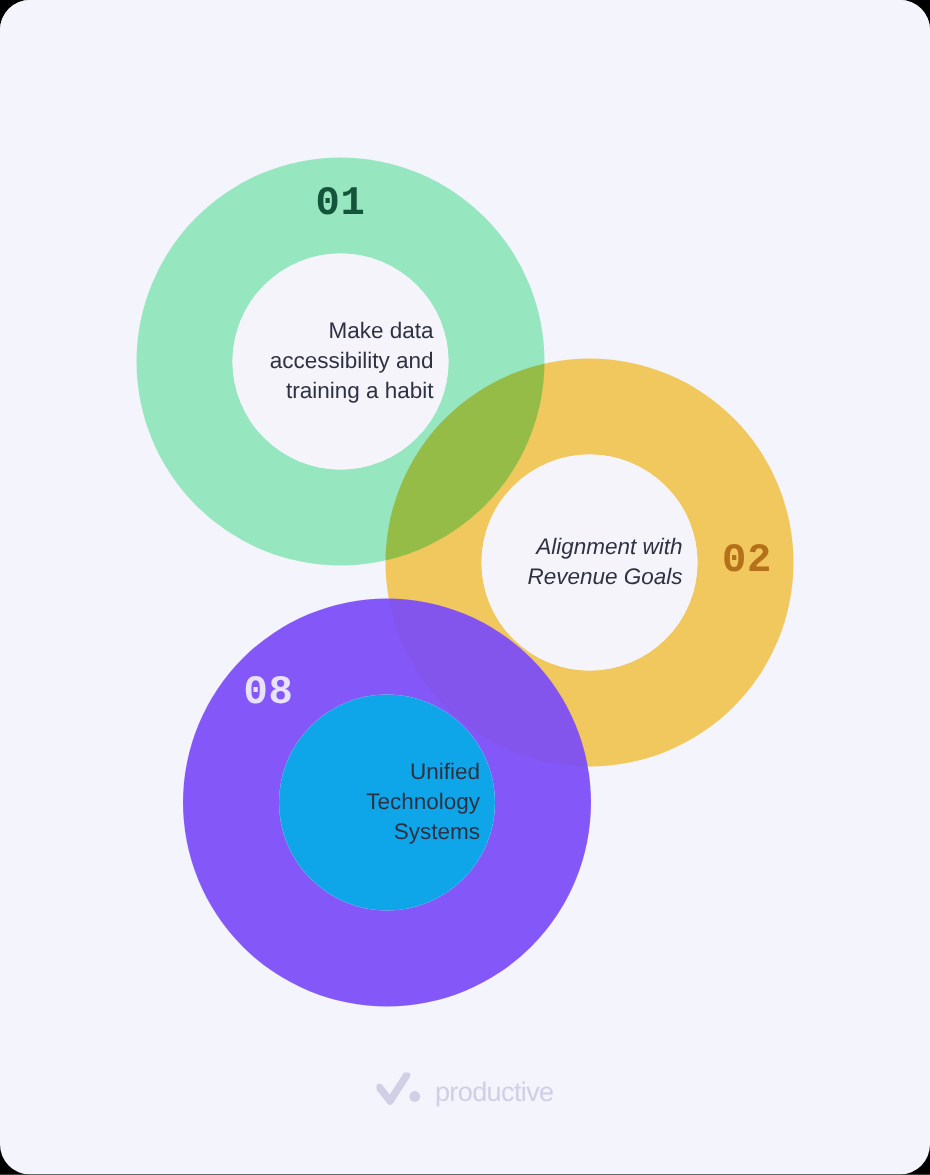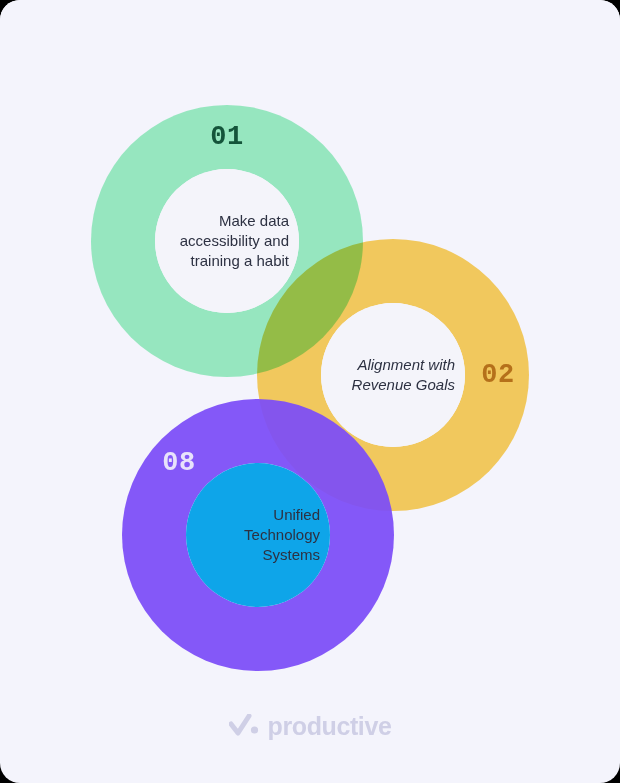--- a/index.html
+++ b/index.html
@@ -100,22 +100,22 @@
     left: 0;
     bottom: 42px;
     width: 620px;
     display: flex;
     align-items: center;
     justify-content: center;
     gap: 9px;
   }
   #brand-mark { display: block; }
   #brand-name {
-    font-size: 25px;
-    font-weight: bold;
+    font-size: 18px;
+    font-weight: normal;
     letter-spacing: -0.4px;
     color: #CFCFE6;
     font-family: "Liberation Sans", "DejaVu Sans", sans-serif;
   }
 </style>
 </head>
 <body>
 
 <div id="canvas" style="background: rgb(244, 244, 252);">
 

